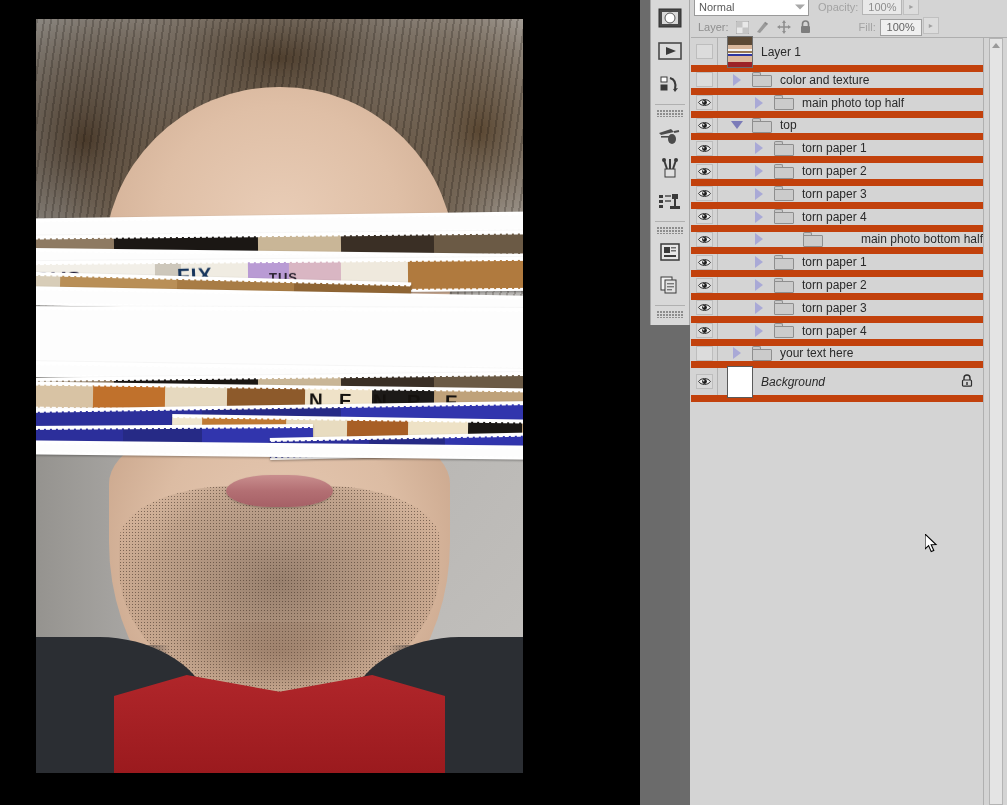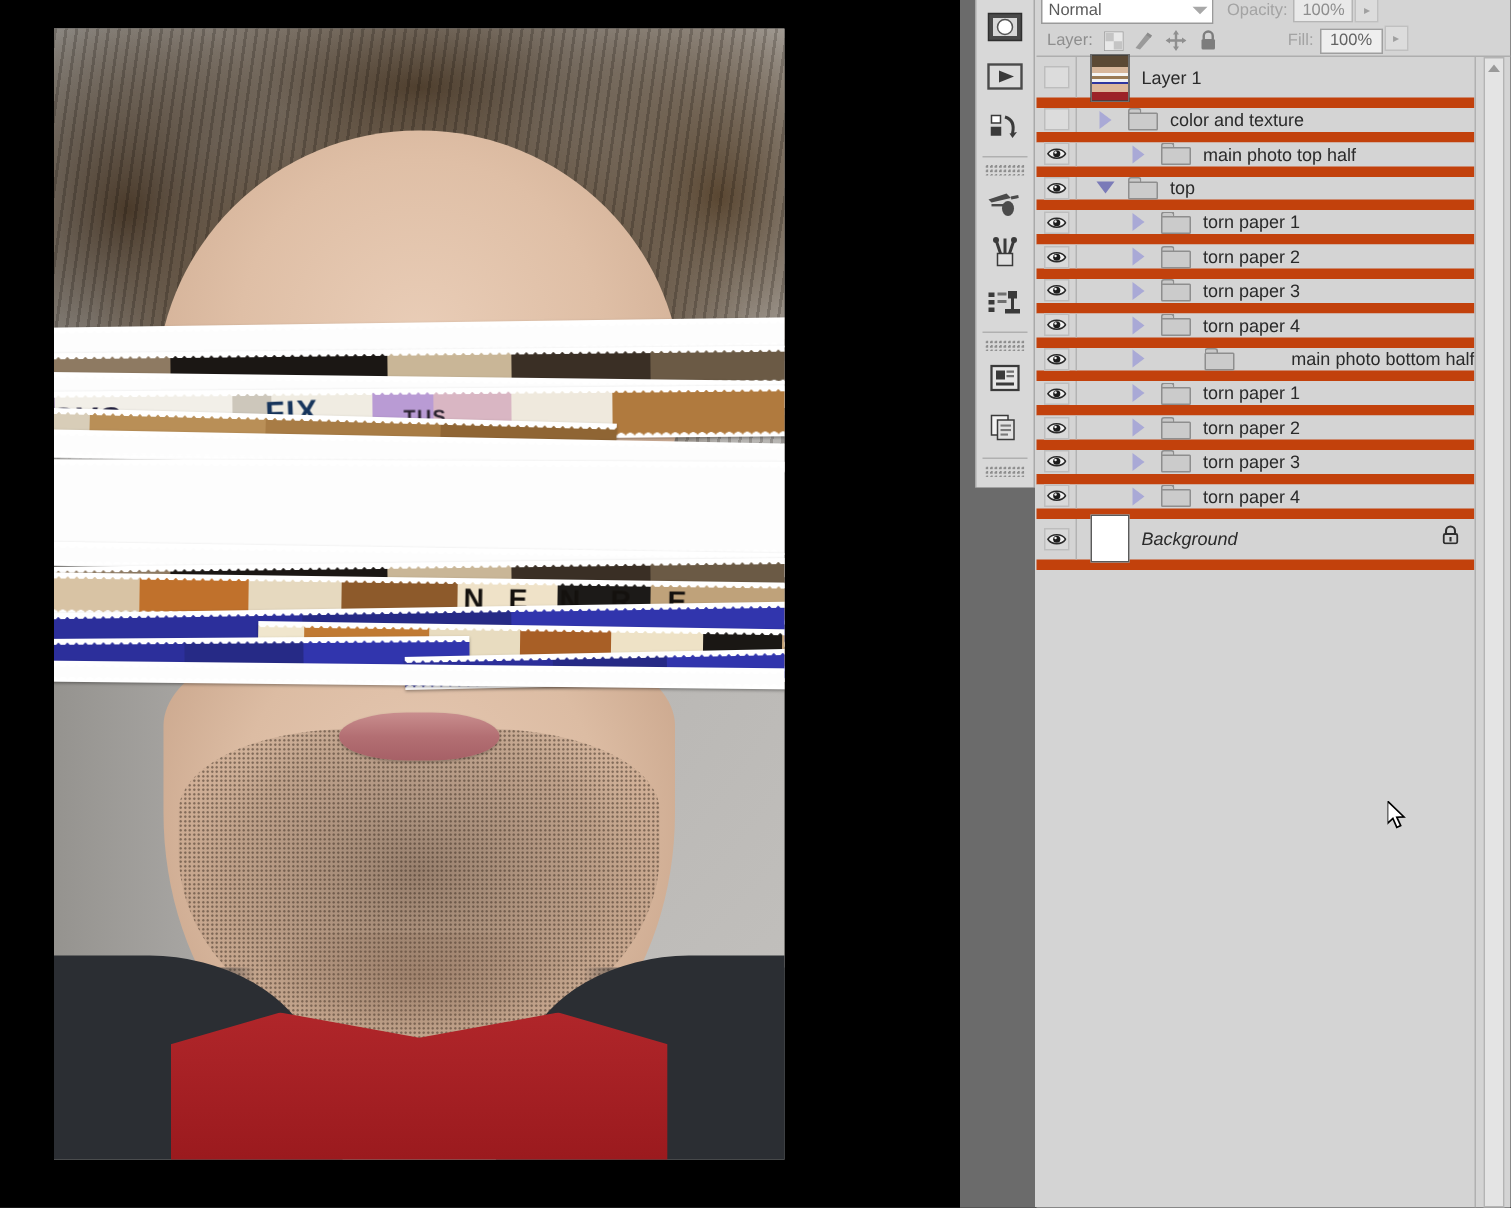--- a/index.html
+++ b/index.html
@@ -722,20 +722,35 @@
               <div class="disc-cell">
                 <span class="tri tri-right"></span>
               </div>
               <div class="folder">
                 <span class="tab"></span>
                 <span class="body"></span>
               </div>
               <span class="layer-name">torn paper 4</span>
             </div>
           </div>
+          <div class="layer-row">
+            <div class="eye-cell">
+              <div class="eye-box empty"></div>
+            </div>
+            <div class="ind0" style="display: flex; align-items: center; flex: 1 1 0%; min-width: 0px; height: 100%;">
+              <div class="disc-cell">
+                <span class="tri tri-right"></span>
+              </div>
+              <div class="folder">
+                <span class="tab"></span>
+                <span class="body"></span>
+              </div>
+              <span class="layer-name">your text here</span>
+            </div>
+          </div>
           <div class="layer-row tall">
             <div class="eye-cell">
               <div class="eye-box">
                 <svg width="13" height="9" viewBox="0 0 13 9">
                   <path d="M0.6 4.5 C3 0.6 10 0.6 12.4 4.5 C10 8.4 3 8.4 0.6 4.5 Z" fill="#f2f2f2" stroke="#2a2a2a" stroke-width="1"></path>
                   <circle cx="6.5" cy="4.5" r="2.4" fill="#1c1c1c"></circle>
                   <circle cx="5.7" cy="3.7" r=".8" fill="#f2f2f2"></circle>
                 </svg>
               </div>
             </div>

